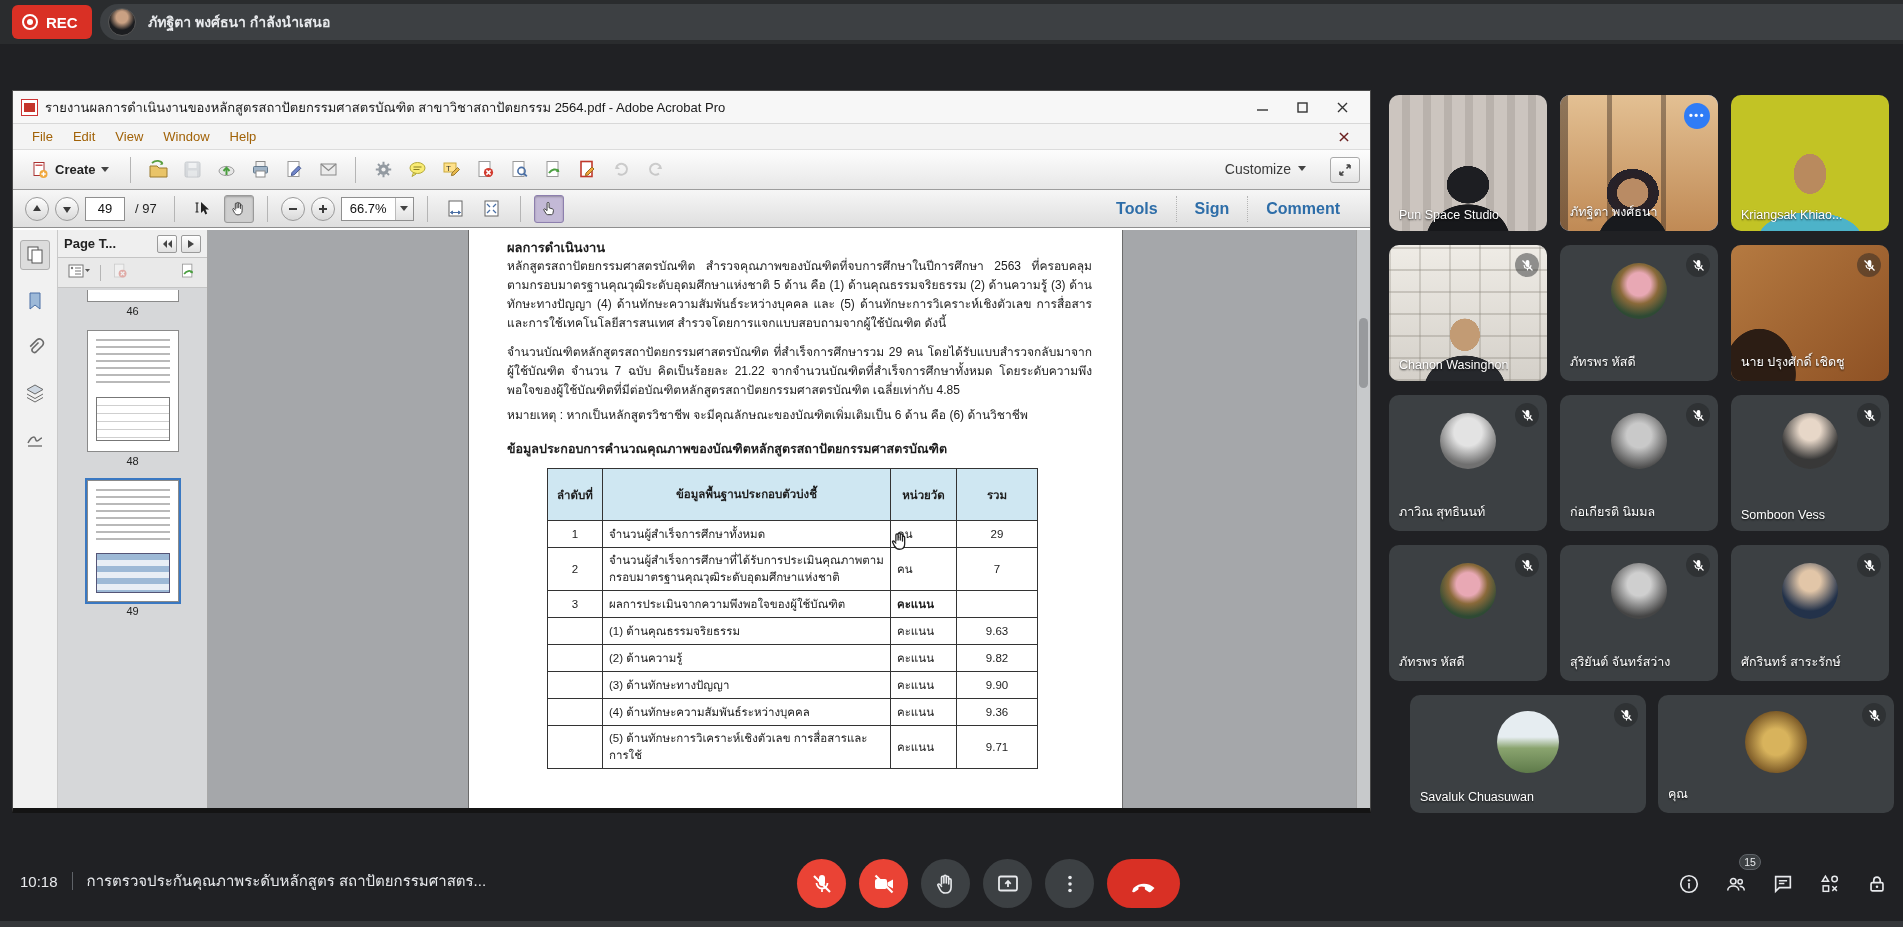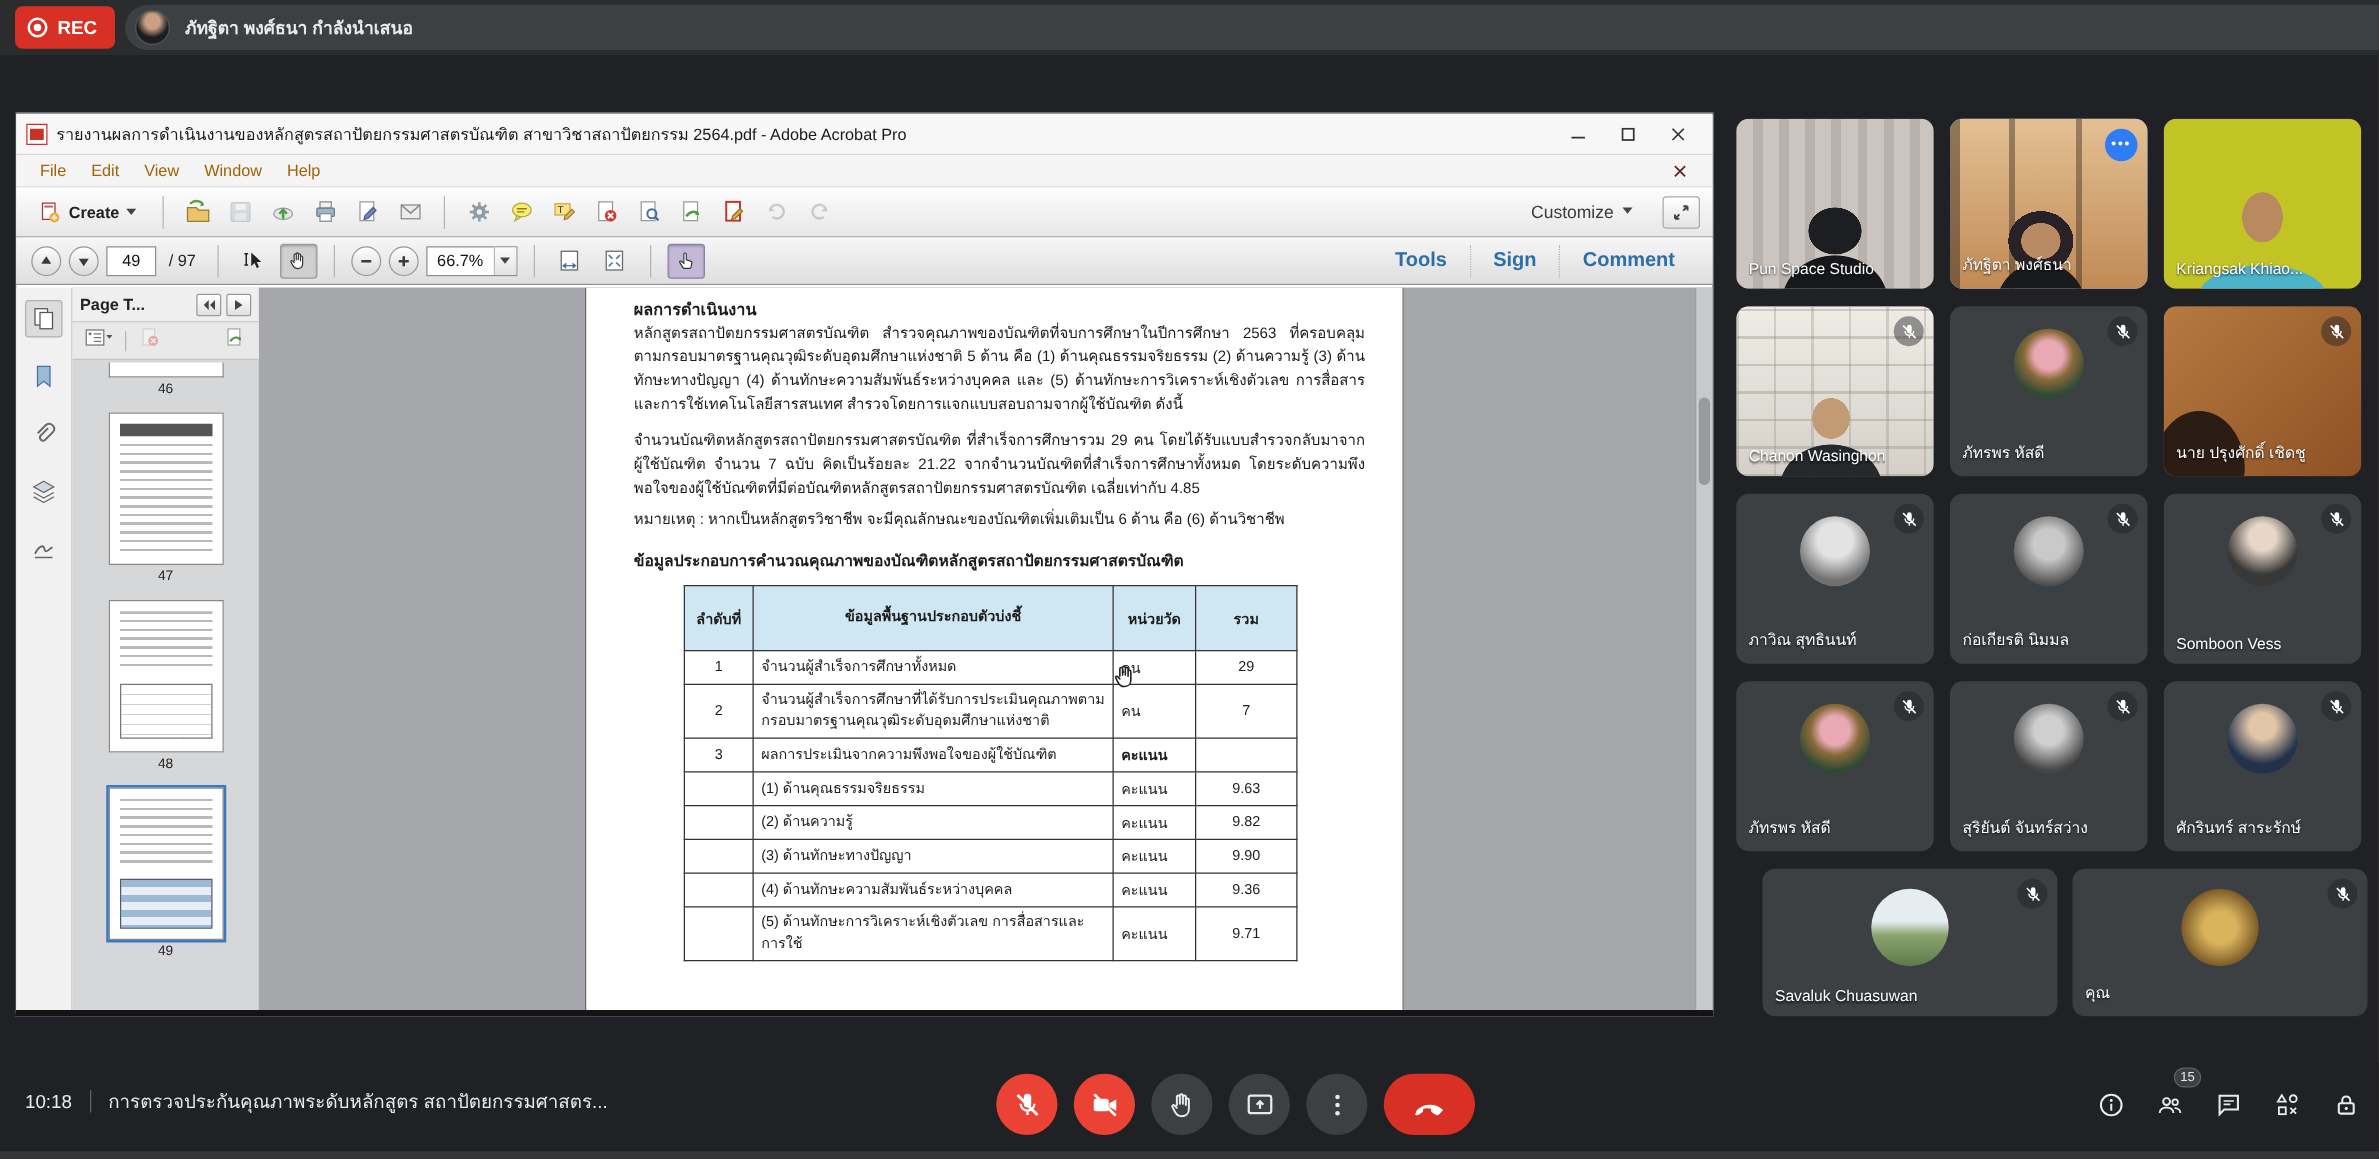--- a/index.html
+++ b/index.html
@@ -482,27 +482,20 @@
         <span style="margin-left:auto"><svg width="18" height="18" viewBox="0 0 21 21">
               <rect x="4" y="2.5" width="11" height="15" fill="#fff" stroke="#9a9a9a"></rect>
               <path d="M6 14c3-4 7-4.5 9.5-2" fill="none" stroke="#4a9e3f" stroke-width="2"></path>
               <path d="M15 9.5l1.5 3.5-3.6-.3z" fill="#4a9e3f"></path>
             </svg></span>
       </div>
       <div id="thumbs">
         <div class="thumb-cell">
           <div class="thumb-sliver"></div>
           <span class="thumb-num">46</span>
-        </div>
-        <div class="thumb-cell">
-          <div class="thumb-img">
-              <div class="mini-dark"></div>
-              <div class="mini-lines" style="top:24px"></div>
-            </div>
-          <span class="thumb-num">47</span>
         </div>
         <div class="thumb-cell">
           <div class="thumb-img">
               <div class="mini-lines" style="bottom:66px"></div>
               <div class="mini-table" style="bottom:10px"></div>
             </div>
           <span class="thumb-num">48</span>
         </div>
         <div class="thumb-cell sel">
           <div class="thumb-img">

